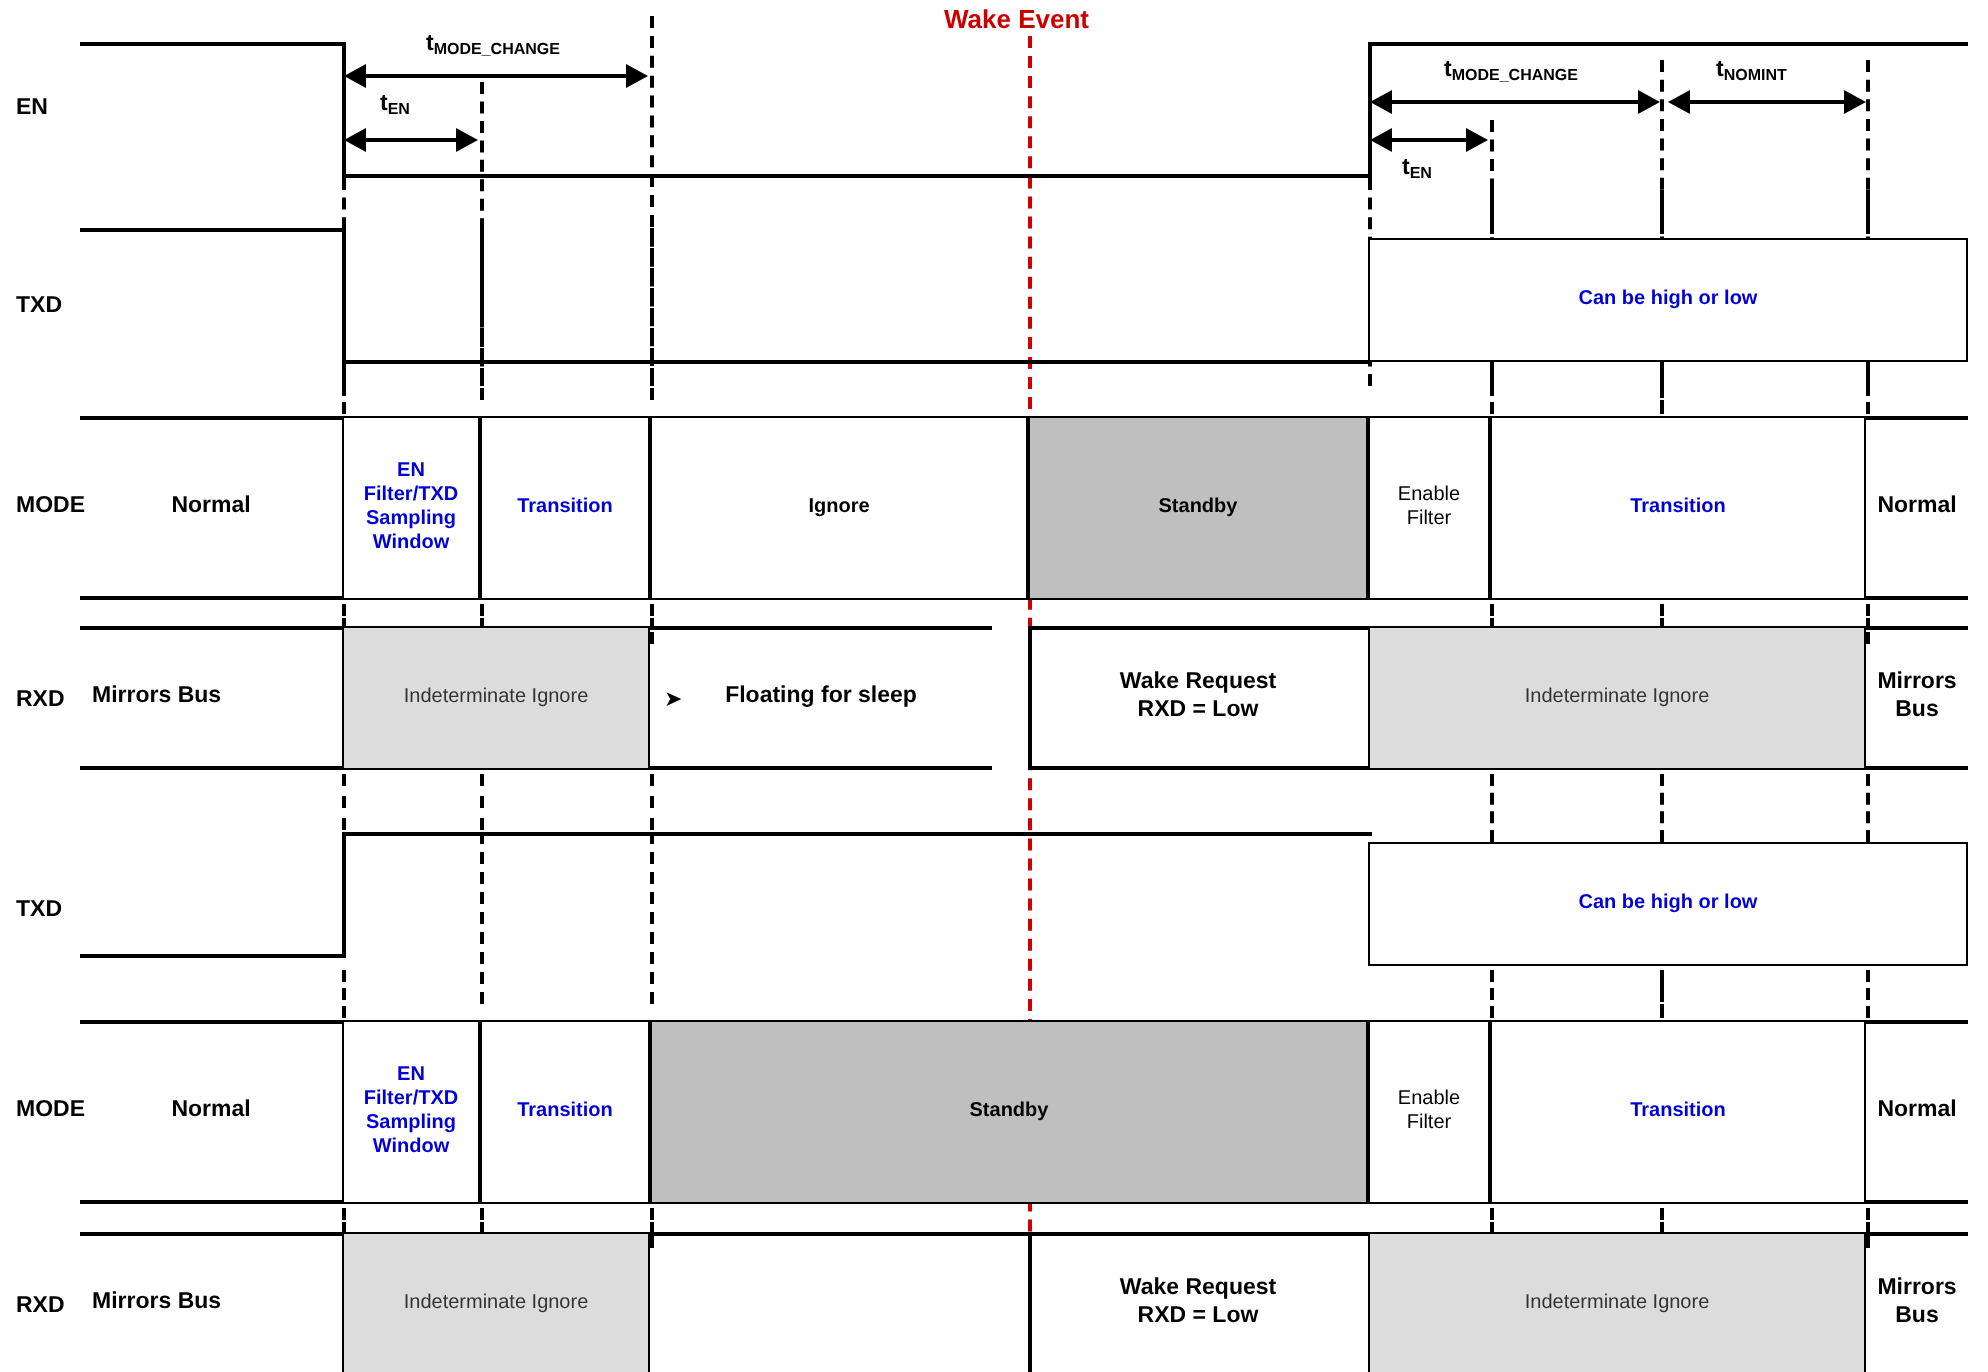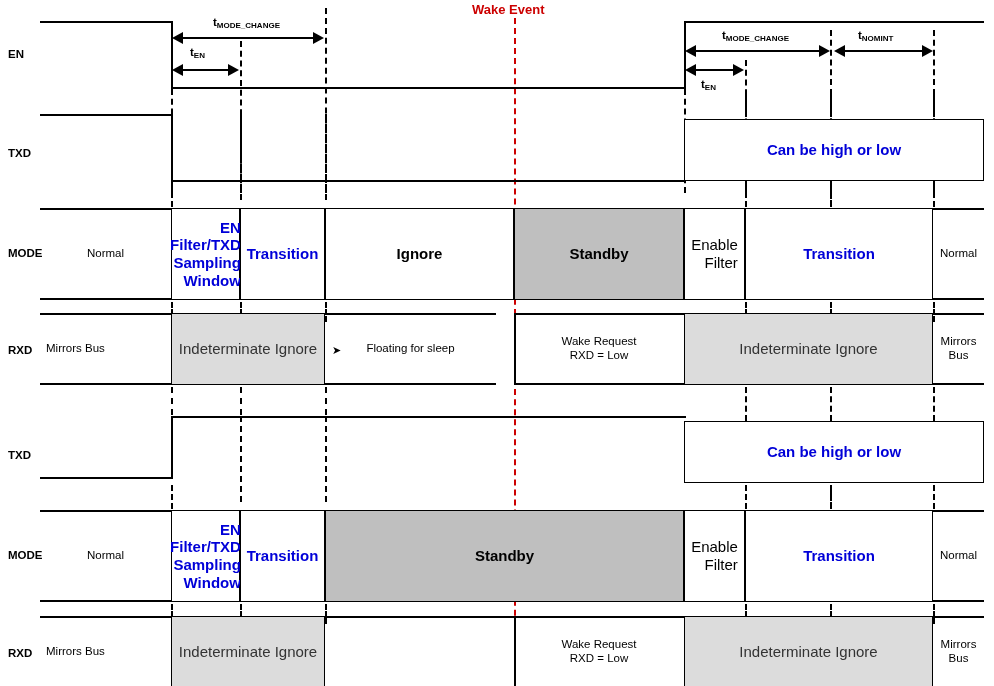--- a/index.html
+++ b/index.html
@@ -15,31 +15,31 @@
   .hseg{height:2px;}
   .vseg{width:2px;}
 
   
   .dash{position:absolute;width:0;border-left:2px dashed #000;}
   .dash-red{position:absolute;width:0;border-left:2.5px dashed #cc0000;}
 
   
   .cell{position:absolute;box-sizing:border-box;border:1.6px solid #000;
         display:flex;align-items:center;justify-content:center;
-        font-size:15px;font-weight:bold;color:#000;text-align:right;
+        font-size:10px;font-weight:bold;color:#000;text-align:center;
         line-height:1.18;background:#fff;}
   .cell.blue{color:#0000d8;}
   .cell.grey-dark{background:#bfbfbf;}
   .cell.grey-light{background:#dcdcdc;color:#333;font-weight:normal;}
   .cell.plain{font-weight:bold;}
 
   
   .rail{position:absolute;box-sizing:border-box;border-top:2px solid #000;
         border-bottom:2px solid #000;display:flex;align-items:center;
-        justify-content:center;font-size:11.5px;font-weight:normal;color:#000;
+        justify-content:center;font-size:11.5px;font-weight:bold;color:#000;
         text-align:center;line-height:1.18;background:transparent;}
 
   
   .meas{position:absolute;height:2px;background:#000;}
   .arrowL,.arrowR{position:absolute;width:0;height:0;
                   border-top:6px solid transparent;border-bottom:6px solid transparent;}
   .arrowL{border-right:11px solid #000;}
   .arrowR{border-left:11px solid #000;}
   .measlabel{position:absolute;font-size:11.5px;font-weight:bold;color:#000;
              white-space:nowrap;}

